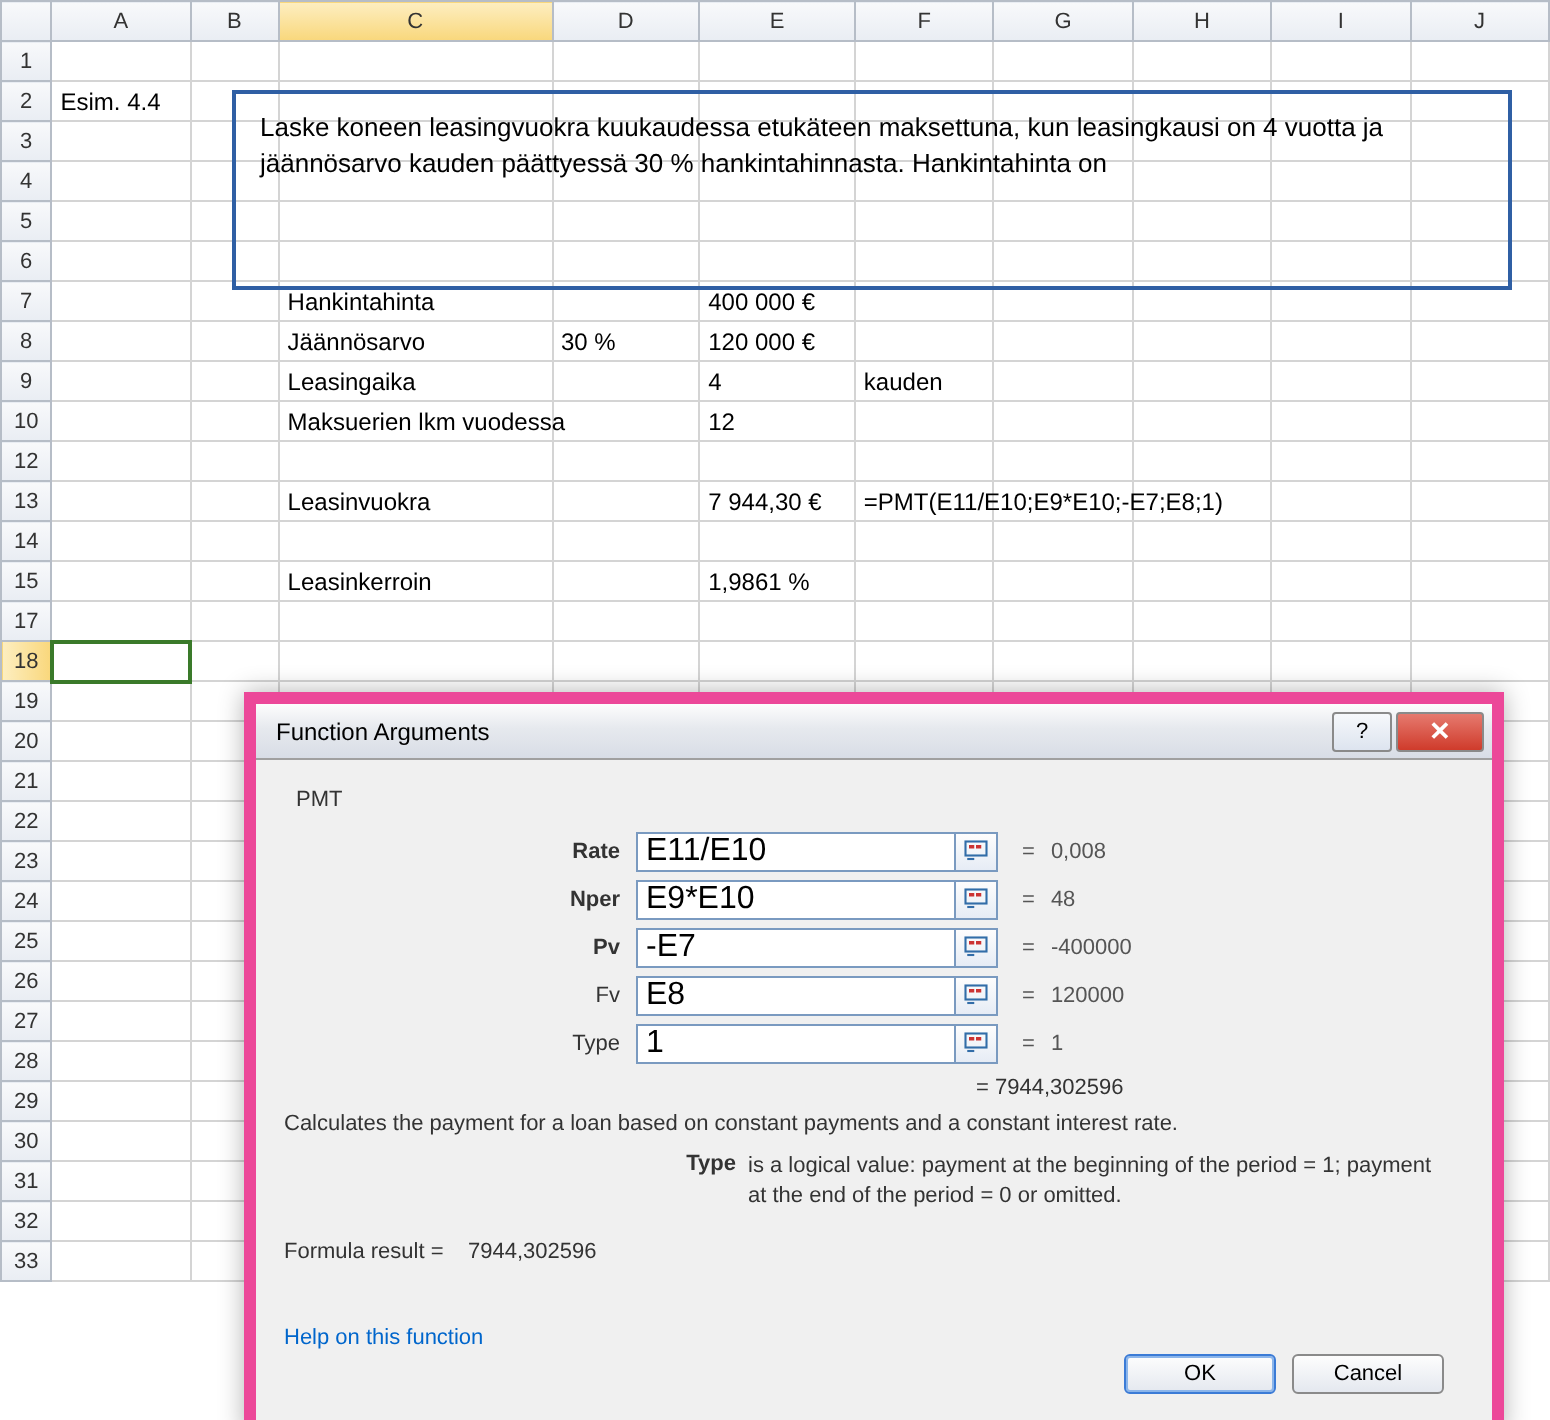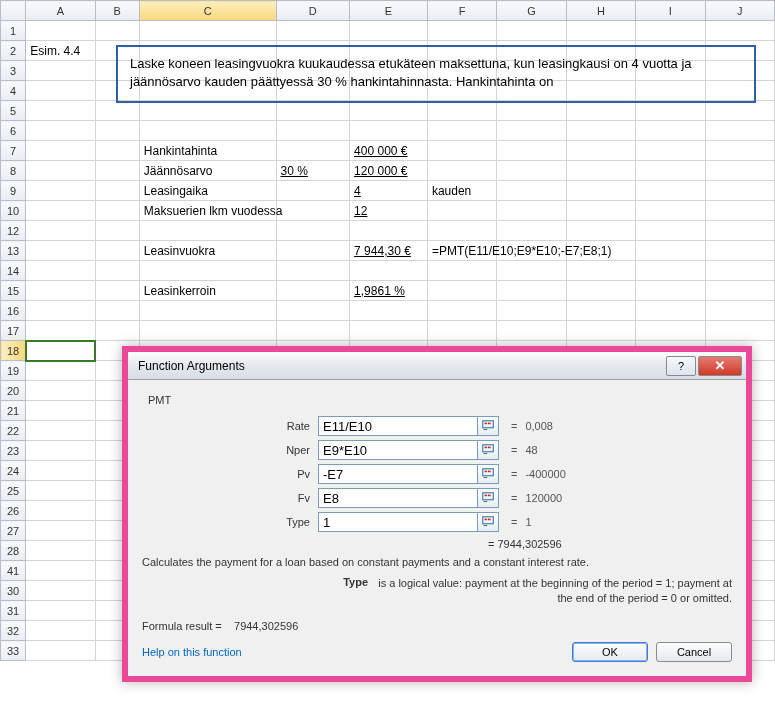--- a/index.html
+++ b/index.html
@@ -51,29 +51,29 @@
   .col-C { width: 130px; }
   .col-D { width: 70px; }
   .col-E { width: 74px; }
   .col-F { width: 66px; }
   .col-G { width: 66px; }
   .col-H { width: 66px; }
   .col-I { width: 66px; }
   .col-J { width: 66px; }
   .sel-col { background: linear-gradient(#fdeec0, #f9d77b) !important; }
   .sel-row { background: linear-gradient(to right,#fdeec0,#f9d77b) !important; }
-  .txt-right { text-align: right; text-decoration: underline; }
+  .txt-right { text-align: right; }
   .bold { font-weight: bold; }
   .active-cell { outline: 2px solid #3a7a2a; outline-offset: -1px; background:#fff; }
   .blue-box {
     position: absolute;
     left: 116px;
     top: 45px;
     width: 640px;
-    height: 58px;
+    height: 100px;
     border: 2px solid #2f5fa4;
     padding: 8px 12px;
     font-size: 13px;
     line-height: 1.35;
     color: #000;
     background: transparent;
     pointer-events: none;
   }
   .overflow-cell { overflow: visible; white-space: nowrap; }
   
@@ -107,42 +107,42 @@
   }
   .winbtn.help { background: linear-gradient(#f6f8fb,#dde4ef); }
   .winbtn.close {
     width: 44px;
     background: linear-gradient(#e67a6f,#cf3b2b);
     color: #fff;
     font-weight: bold;
     font-size: 13px;
   }
   .dlg-body {
-    padding: 10px 14px 14px 14px;
+    padding: 10px 24px 14px 14px;
     font-size: 11px;
     color: #333;
   }
   .fn-name { margin: 4px 0 10px 6px; font-size: 11px; }
   .arg-row {
     display: flex;
     align-items: center;
     margin-bottom: 4px;
   }
   .arg-label {
     width: 176px;
     text-align: right;
     padding-right: 8px;
   }
-  .arg-label.b { font-weight: normal; }
+  .arg-label.b { font-weight: bold; }
   .arg-input {
     width: 160px;
     height: 20px;
     border: 1px solid #7a9ac0;
     padding: 1px 4px;
-    font-size: 13px;
+    font-size: 16px;
     background: #fff;
   }
   .ref-btn {
     width: 22px; height: 20px;
     border: 1px solid #7a9ac0;
     background: linear-gradient(#fdfdfd,#e6ecf5);
     margin-left: -1px;
     display:flex; align-items:center; justify-content:center;
   }
   .ref-btn svg { width:14px; height:14px; }
@@ -155,38 +155,39 @@
     text-align: left;
     margin: 6px 0 6px 346px;
     color: #333;
   }
   .desc { margin: 4px 0 8px 0; color:#333; }
   .argdesc {
     display:flex;
     margin: 4px 0 14px 0;
   }
   .argdesc .k { width: 232px; text-align:right; font-weight:bold; padding-right:6px;}
-  .argdesc .v { flex:1; line-height:1.35;text-align:right;}
+  .argdesc .v { flex:1; line-height:1.35;}
   .formula-result { margin: 6px 0 10px 0; }
   .dlg-footer {
     display:flex;
     align-items:center;
     margin-top: 4px;
   }
   .help-link { color:#0066cc; cursor:pointer; }
   .dlg-footer .spacer { flex:1; }
   .btn {
     min-width: 76px;
     height: 20px;
     border: 1px solid #8a8a8a;
     background: linear-gradient(#fdfdfd,#e4e8ef);
     border-radius: 3px;
     font-size: 11px;
     margin-left: 8px;
     cursor:pointer;
+    margin-top:35px;
   }
   .btn.default {
     border: 1px solid #3b7bd6;
     box-shadow: 0 0 0 1px #8bb5ea inset;
   }
 </style>
 </head>
 <body>
 
 <table class="grid">
@@ -395,33 +396,20 @@
         <td>Leasinkerroin</td>
         <td></td>
         <td class="txt-right">1,9861 %</td>
         <td></td>
         <td></td>
         <td></td>
         <td></td>
         <td></td>
       </tr>
       <tr>
-        <th class="rowhdr">16</th>
-        <td></td>
-        <td></td>
-        <td></td>
-        <td></td>
-        <td></td>
-        <td></td>
-        <td></td>
-        <td></td>
-        <td></td>
-        <td></td>
-      </tr>
-      <tr>
         <th class="rowhdr">17</th>
         <td></td>
         <td></td>
         <td></td>
         <td></td>
         <td></td>
         <td></td>
         <td></td>
         <td></td>
         <td></td>
@@ -564,21 +552,21 @@
         <td></td>
         <td></td>
         <td></td>
         <td></td>
         <td></td>
         <td></td>
         <td></td>
         <td></td>
       </tr>
       <tr>
-        <th class="rowhdr">41</th>
+        <th class="rowhdr">29</th>
         <td></td>
         <td></td>
         <td></td>
         <td></td>
         <td></td>
         <td></td>
         <td></td>
         <td></td>
         <td></td>
         <td></td>

